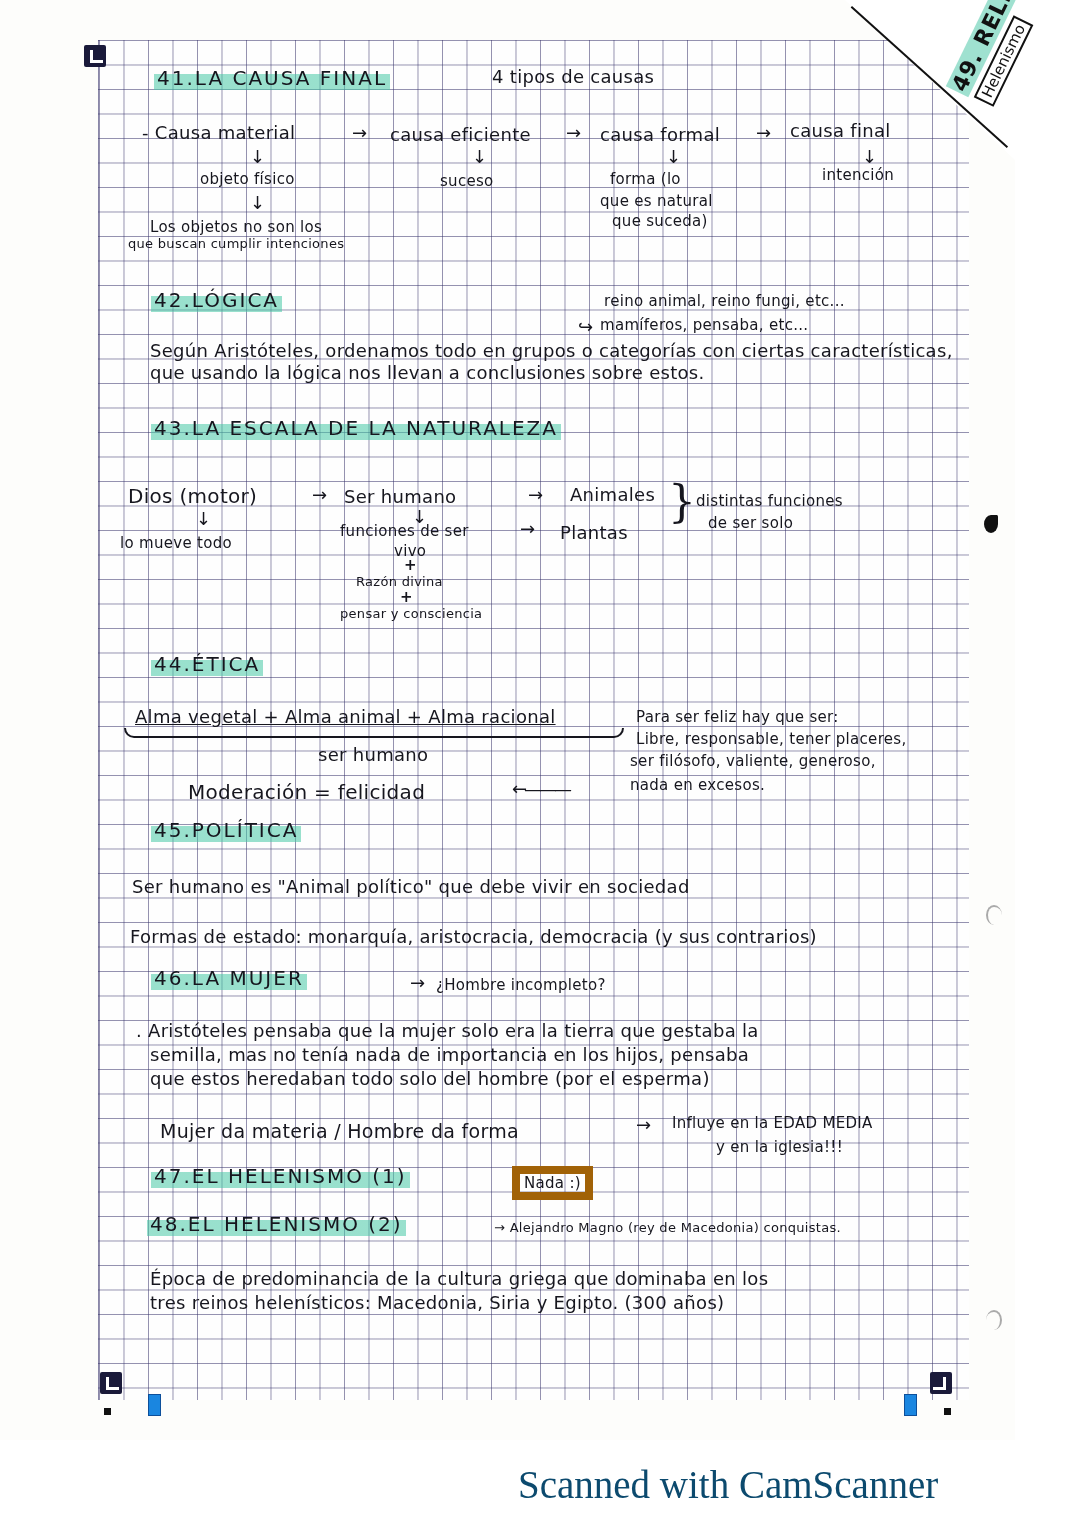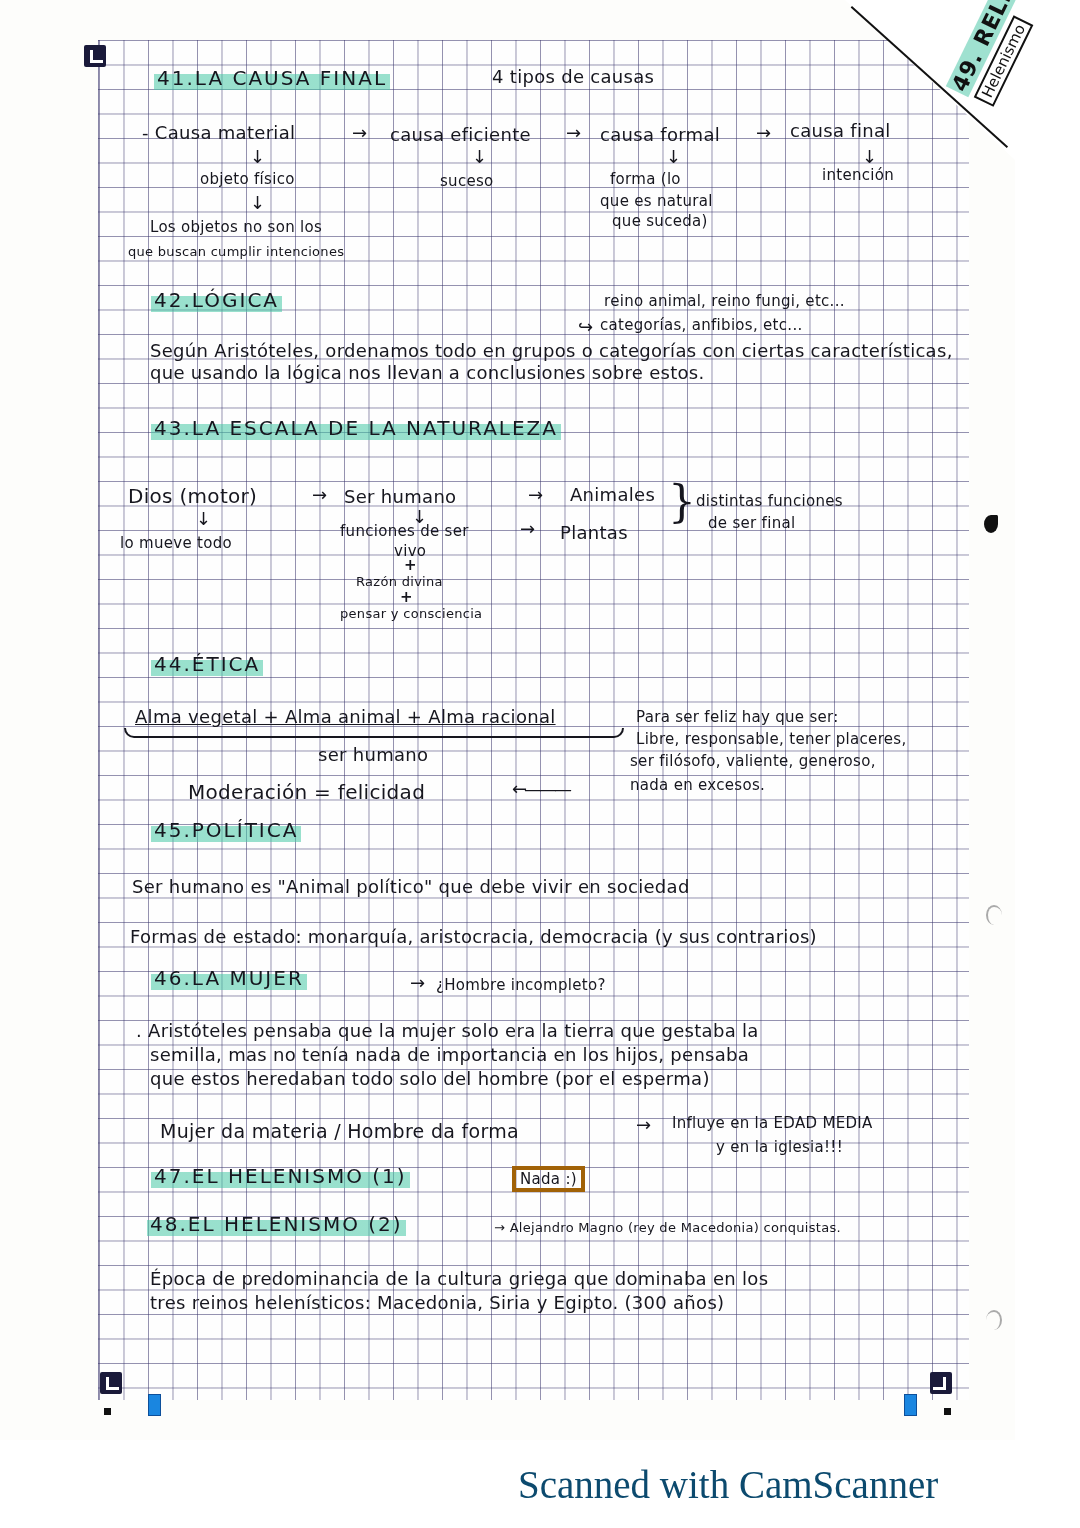--- a/index.html
+++ b/index.html
@@ -66,21 +66,21 @@
   }
   .s { font-size: 15px; }
   .xs { font-size: 13px; }
   .para { white-space: normal; line-height: 22px; }
   .arrow { position: absolute; font-size: 18px; color: #16161e; }
   .brace {
     position: absolute; border-bottom: 2px solid #16161e; border-left: 2px solid #16161e; border-right: 2px solid #16161e;
     border-radius: 0 0 14px 14px; height: 8px;
   }
   .rbrace { position: absolute; font-size: 44px; line-height: 44px; color: #16161e; font-family: "DejaVu Serif", serif; }
-  .boxed { border: 4px solid #a16207; padding: 0 4px; }
+  .boxed { border: 8px solid #a16207; padding: 0 4px; }
   .watermark {
     position: absolute; left: 518px; top: 1462px; font-family: Liberation Serif, serif;
     font-size: 39px; color: #0c4a6e; letter-spacing: 0px;
   }
 </style>
 </head>
 <body>
 
 <div class="page">
   <div class="grid"></div>
@@ -122,43 +122,43 @@
 
 <div class="t s" style="left:200px;top:170px;">objeto físico</div>
 <div class="t s" style="left:440px;top:172px;text-align:center;">suceso</div>
 <div class="t s" style="left:610px;top:170px;">forma (lo</div>
 <div class="t s" style="left:600px;top:192px;">que es natural</div>
 <div class="t s" style="left:612px;top:212px;">que suceda)</div>
 <div class="t s" style="left:822px;top:166px;">intención</div>
 
 <div class="arrow" style="left:250px;top:192px;">↓</div>
 <div class="t s" style="left:150px;top:218px;">Los objetos no son los</div>
-<div class="t xs" style="left:128px;top:244px;">que buscan cumplir intenciones</div>
+<div class="t xs" style="left:128px;top:236px;">que buscan cumplir intenciones</div>
 
 <div class="h" style="left:122px;top:288px;">
   <span class="hl"><span>42.</span><span>LÓGICA</span></span>
 </div>
 <div class="t s" style="left:604px;top:292px;">reino animal, reino fungi, etc...</div>
 <div class="arrow" style="left:578px;top:316px;">↪</div>
-<div class="t s" style="left:600px;top:316px;">categorías, anfibios, etc...</div>
+<div class="t s" style="left:600px;top:316px;">mamíferos, pensaba, etc...</div>
 <div class="t para" style="left:150px;top:340px;width:810px;">Según Aristóteles, ordenamos todo en grupos o categorías con ciertas características, que usando la lógica nos llevan a conclusiones sobre estos.</div>
 
 <div class="h" style="left:122px;top:416px;">
   <span class="hl"><span>43.</span><span>LA ESCALA DE LA NATURALEZA</span></span>
 </div>
 <div class="t" style="left:128px;top:484px;font-size:20px;">Dios (motor)</div>
 <div class="arrow" style="left:312px;top:484px;">→</div>
 <div class="t" style="left:344px;top:486px;">Ser humano</div>
 <div class="arrow" style="left:528px;top:484px;">→</div>
 <div class="t" style="left:570px;top:484px;">Animales</div>
 <div class="arrow" style="left:520px;top:518px;">→</div>
 <div class="t" style="left:560px;top:522px;">Plantas</div>
 <div class="rbrace" style="left:668px;top:480px;">}</div>
 <div class="t s" style="left:696px;top:492px;">distintas funciones</div>
-<div class="t s" style="left:708px;top:514px;">de ser final</div>
+<div class="t s" style="left:708px;top:514px;">de ser solo</div>
 
 <div class="arrow" style="left:196px;top:508px;">↓</div>
 <div class="t s" style="left:120px;top:534px;">lo mueve todo</div>
 <div class="arrow" style="left:412px;top:506px;">↓</div>
 <div class="t s" style="left:340px;top:522px;">funciones de ser</div>
 <div class="t s" style="left:394px;top:542px;">vivo</div>
 <div class="t s" style="left:404px;top:556px;font-weight:bold;">+</div>
 <div class="t xs" style="left:356px;top:574px;">Razón divina</div>
 <div class="t s" style="left:400px;top:588px;font-weight:bold;">+</div>
 <div class="t xs" style="left:340px;top:606px;">pensar y consciencia</div>

